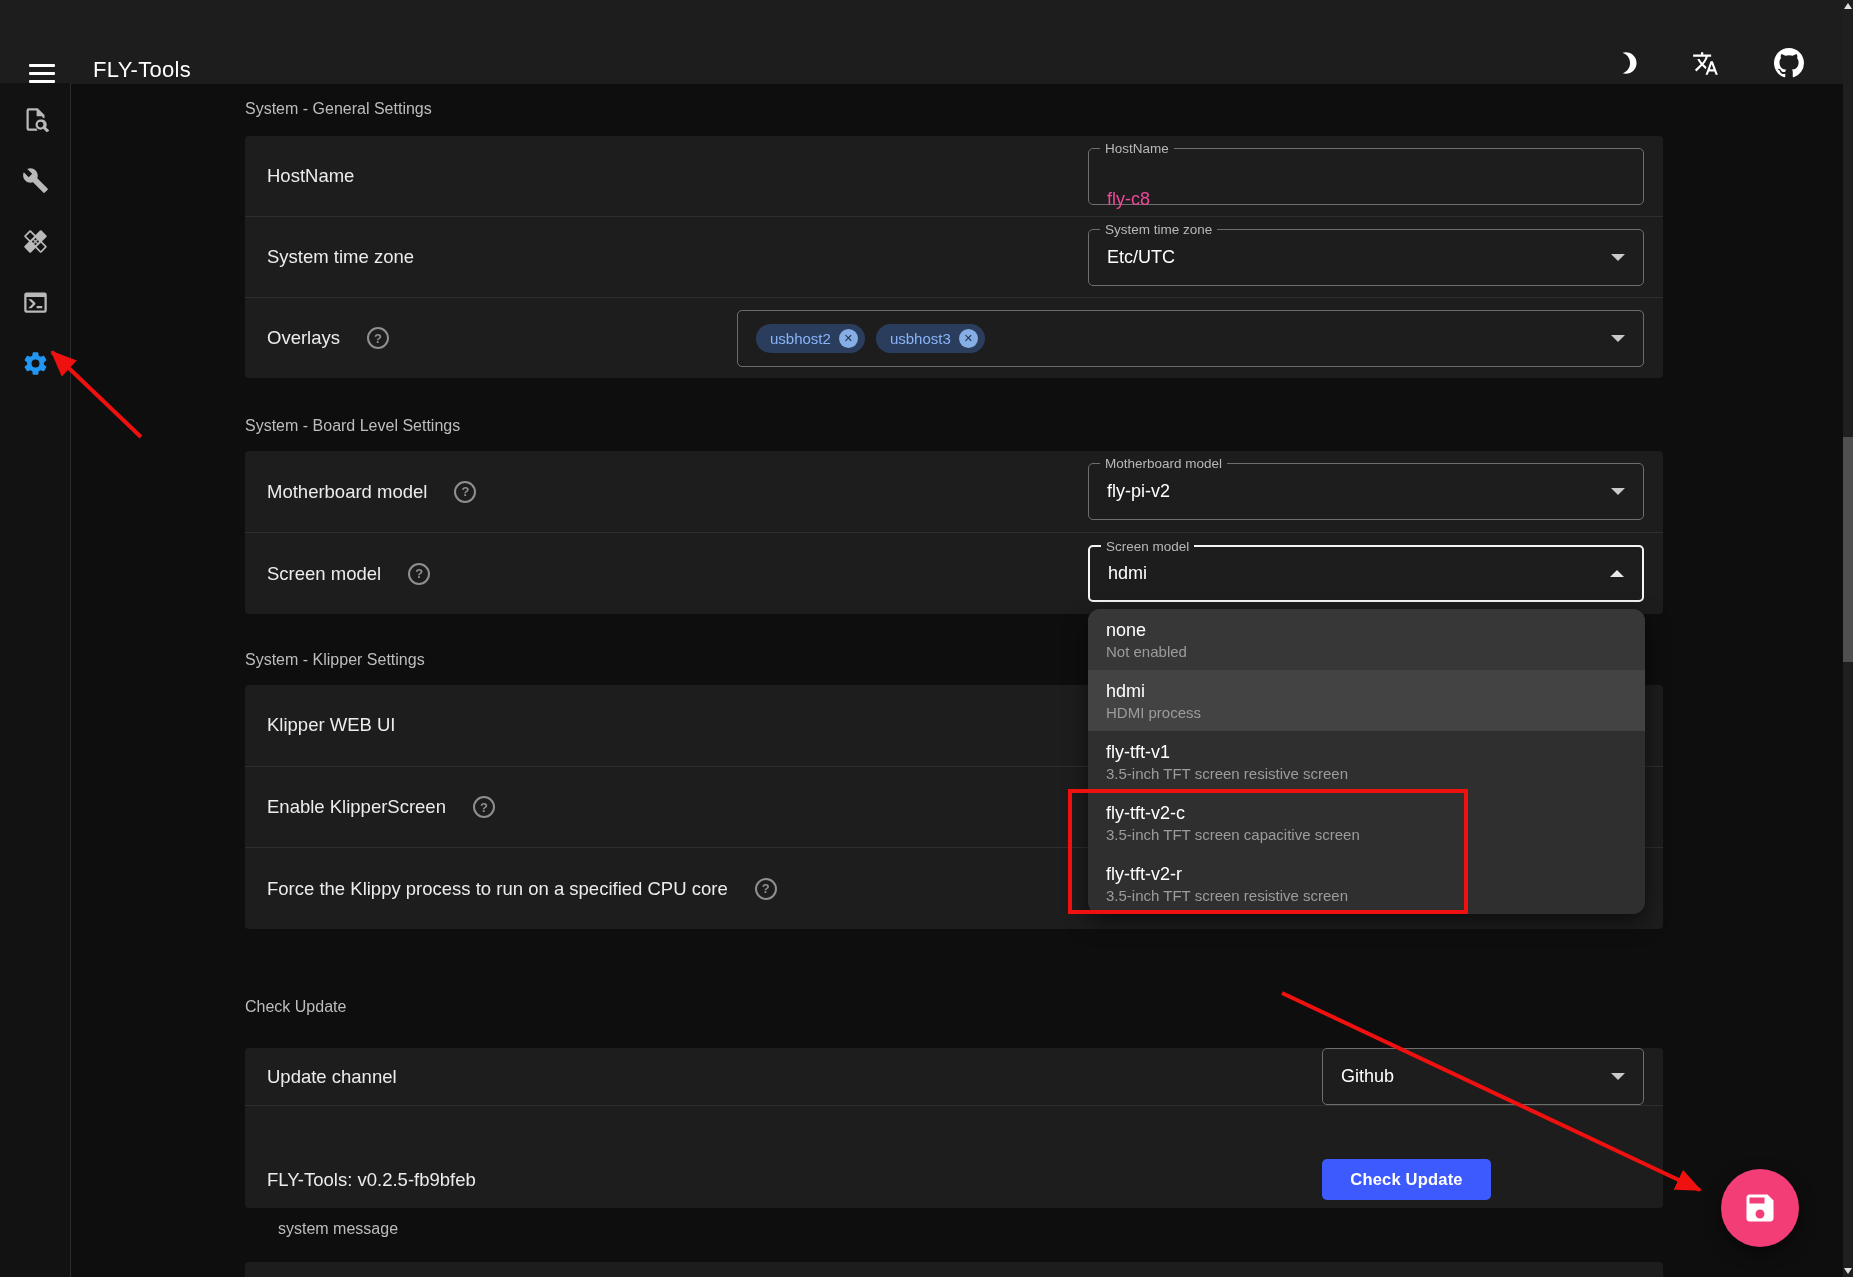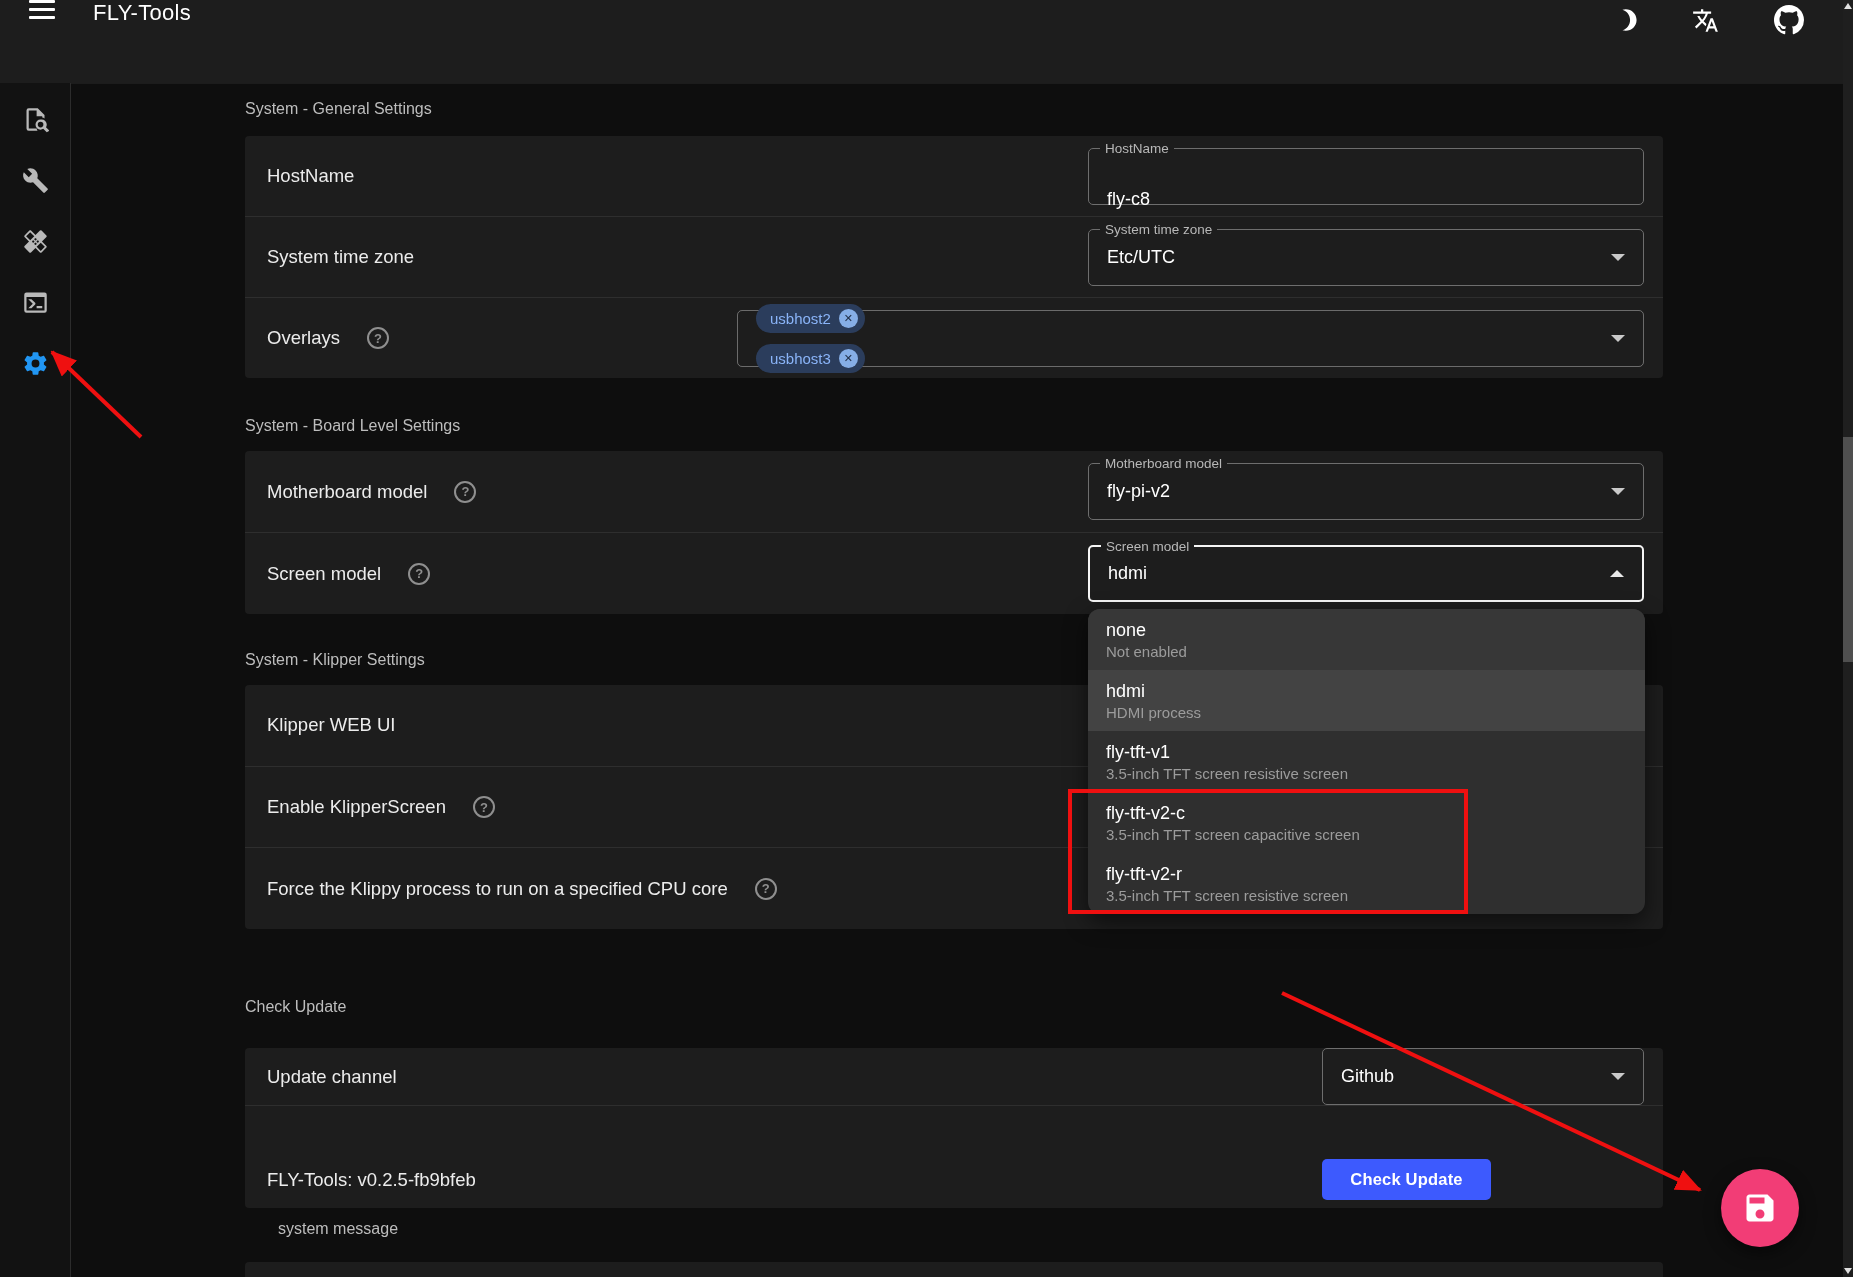--- a/index.html
+++ b/index.html
@@ -6,21 +6,21 @@
   * { box-sizing:border-box; }
   .app {
     position:relative; width:1853px; height:1277px; overflow:hidden;
     background:#0e0e0e; font-family:"Liberation Sans","DejaVu Sans",sans-serif;
     color:#e6e6e6;
   }
 
   
   .topbar {
     position:absolute; top:0; left:0; right:0; height:83px;
-    background:#1d1d1d; display:flex; align-items:flex-start;
+    background:#1d1d1d; display:flex; align-items:flex-end;
     padding:0 44px 0 29px; z-index:10;
     box-shadow:0 1px 0 rgba(255,255,255,0.06);
   }
   .hamburger { width:26px; display:flex; flex-direction:column; gap:5px; cursor:pointer; }
   .hamburger span { display:block; height:3px; background:#fff; border-radius:1px; }
   .app-title { font-size:22px; font-weight:500; color:#fff; margin-left:38px; letter-spacing:.3px; }
   .topbar-right { margin-left:auto; display:flex; align-items:center; gap:36px; }
   .icon-btn { width:40px; height:40px; display:flex; align-items:center; justify-content:center; cursor:pointer; }
   .icon-btn svg { fill:#fff; }
 
@@ -63,31 +63,31 @@
   .w-wide { width:907px; border-color:rgba(255,255,255,0.35); }
   .w-small{ width:322px;justify-content:flex-end; }
   .field.focused { border:2px solid #f5f5f5; }
   .flabel {
     position:absolute; top:-10px; left:11px; background:#1d1d1d; padding:0 5px;
     font-size:13.5px; line-height:19px; color:#b8b8b8;
   }
   .fvalue { font-size:18px; color:#fff; }
   .fvalue-input {
     flex:1; background:transparent; border:none; outline:none;
-    color:#ffffff; font-size:18px; font-family:inherit; padding:0;margin-top:46px;
+    color:#ec4899; font-size:18px; font-family:inherit; padding:0;margin-top:46px;
   }
   .chev {
     margin-left:auto; width:0; height:0; flex:none;
     border-left:7px solid transparent; border-right:7px solid transparent;
     border-top:7px solid #c9c9c9;
   }
   .chev.up { border-top:none; border-bottom:7px solid #e8e8e8; }
 
   
-  .chips { display:flex; gap:11px; align-items:flex-start;flex-direction:column; }
+  .chips { display:flex; gap:11px; align-items:flex-start; }
   .chip {
     display:inline-flex; align-items:center; gap:8px; height:29px;
     padding:0 7px 0 14px; border-radius:15px; background:#2b3d5c;
     color:#8ab4f8; font-size:15px;
   }
   .chip-x {
     width:19px; height:19px; border-radius:50%; background:#86aee6;
     color:#1f2c44; font-size:11px; font-weight:bold;
     display:flex; align-items:center; justify-content:center; cursor:pointer;
   }

